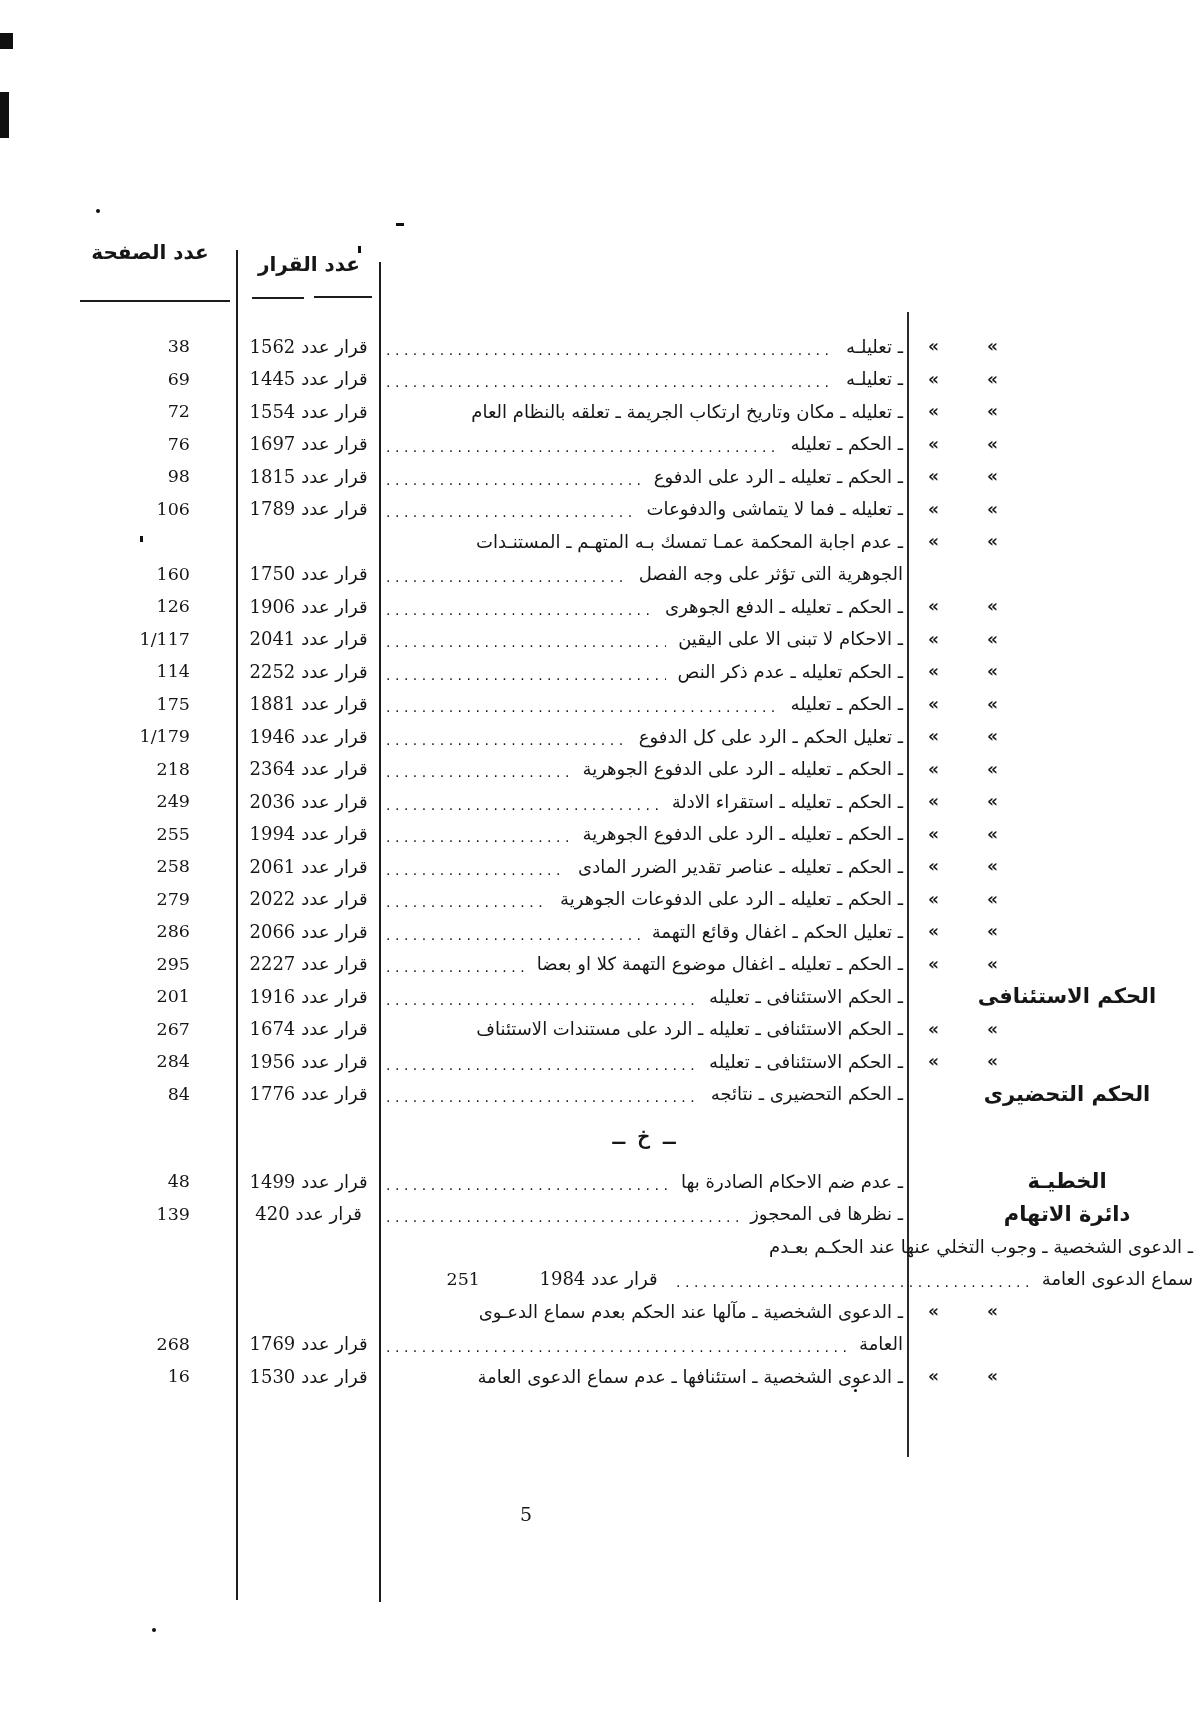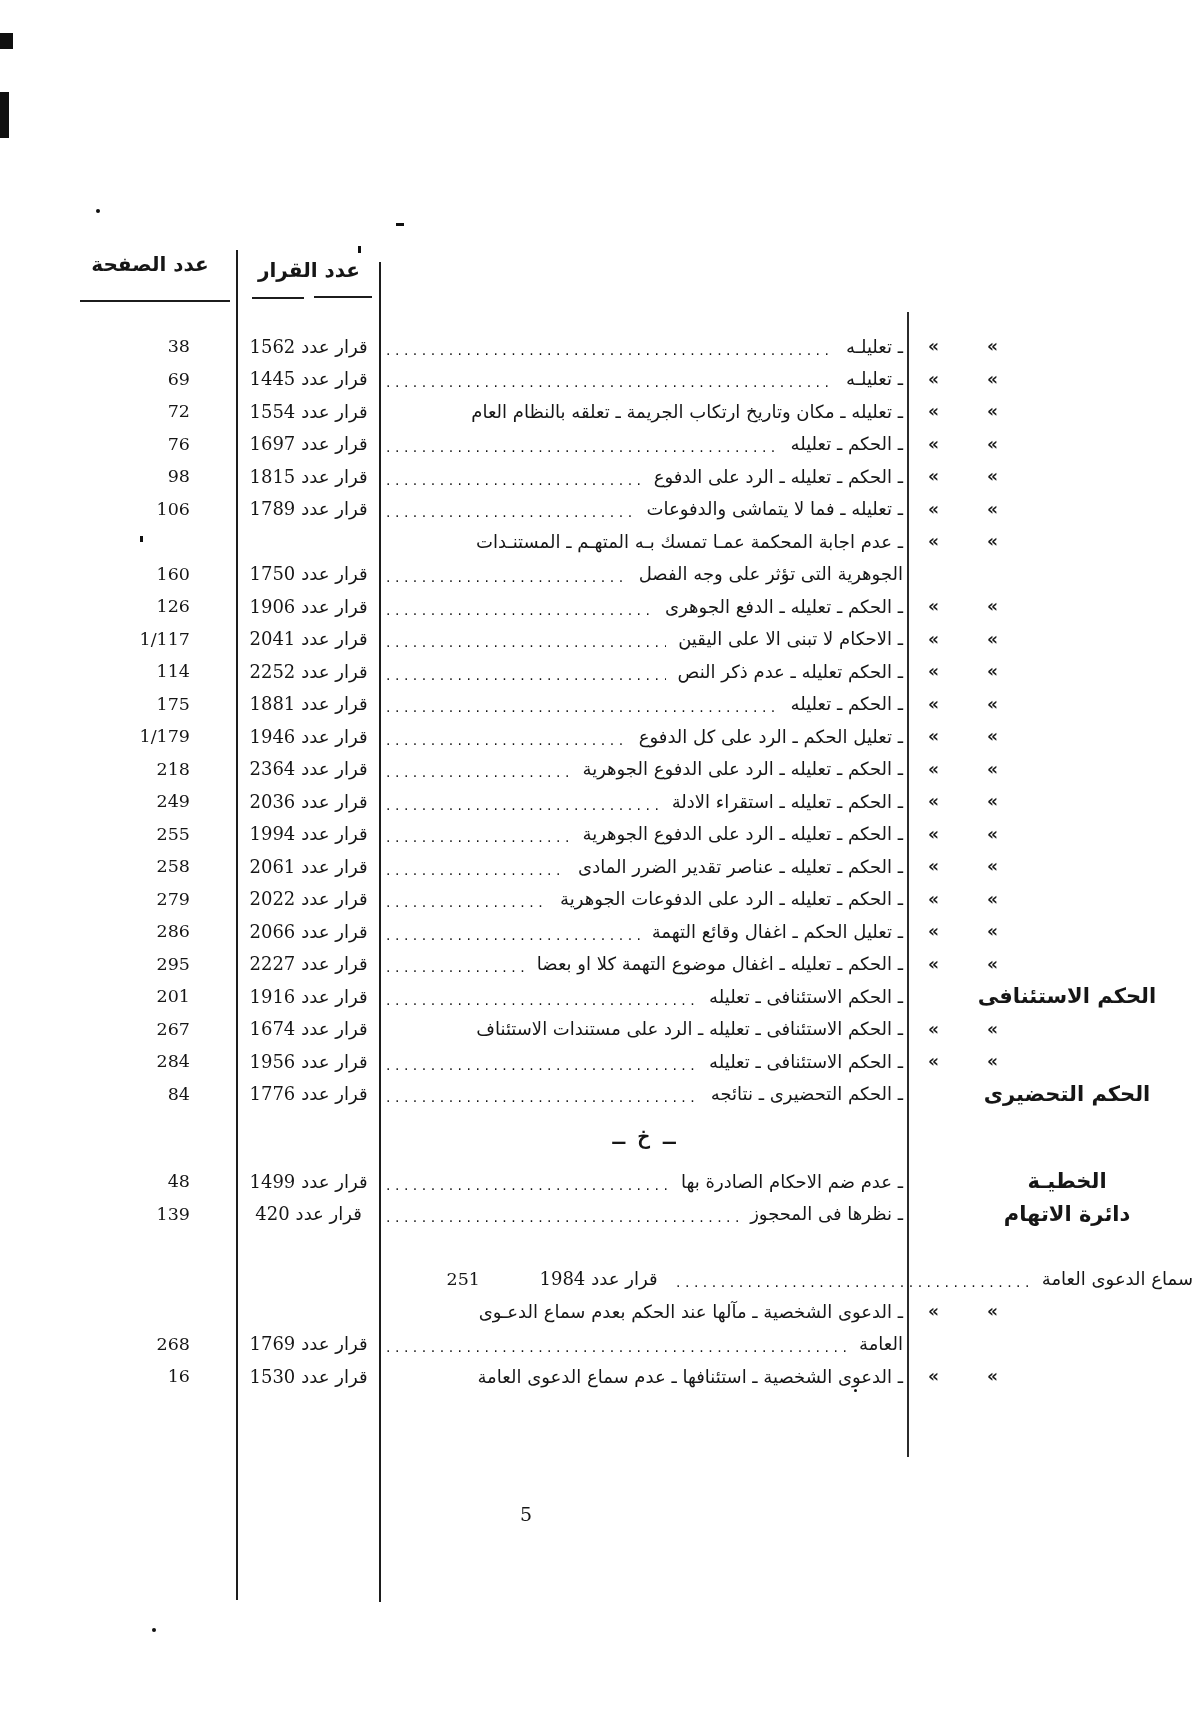--- a/index.html
+++ b/index.html
@@ -7,22 +7,22 @@
     position:relative;
     width:1198px;height:1713px;
     background:#ffffff;
     font-family:"DejaVu Sans",sans-serif;
     color:#161616;
     direction:rtl;
     overflow:hidden;
   }
   
   .hdr{position:absolute;font-weight:bold;font-size:20px;text-align:center;white-space:nowrap;}
-  .hdr-page{left:70px;top:252px;width:160px;}
-  .hdr-dec{left:246px;top:258px;width:126px;}
+  .hdr-page{left:70px;top:240px;width:160px;}
+  .hdr-dec{left:246px;top:252px;width:126px;}
   .hline{position:absolute;background:#1c1c1c;height:2px;}
   .u-page{left:80px;top:300px;width:150px;}
   .u-dec-a{left:252px;top:297px;width:52px;}
   .u-dec-b{left:314px;top:296px;width:58px;}
   
   .vrule{position:absolute;background:#1d1d1d;width:2px;}
   .vr1{left:236px;top:250px;height:1350px;}
   .vr2{left:379px;top:262px;height:1340px;}
   .vr3{left:907px;top:312px;height:1145px;width:1.5px;background:#2b2b2b;}
   
@@ -514,20 +514,23 @@
         </div>
         <div class="col-dec">
           <span class="dec-prefix">قرار عدد</span>
           <span class="dec-num">420</span>
         </div>
         <div class="col-page">139</div>
       </div>
       <div class="row dbl">
         <div class="col-text">
           <div class="line">
+            <span class="t">ـ الدعوى الشخصية ـ وجوب التخلي عنها عند الحكـم بعـدم</span>
+          </div>
+          <div class="line">
             <span class="t">سماع الدعوى العامة</span>
             <span class="leader">............................................................................................................................................................................................................................</span>
           </div>
         </div>
         <div class="col-dec">
           <span class="dec-prefix">قرار عدد</span>
           <span class="dec-num">1984</span>
         </div>
         <div class="col-page">251</div>
       </div>

